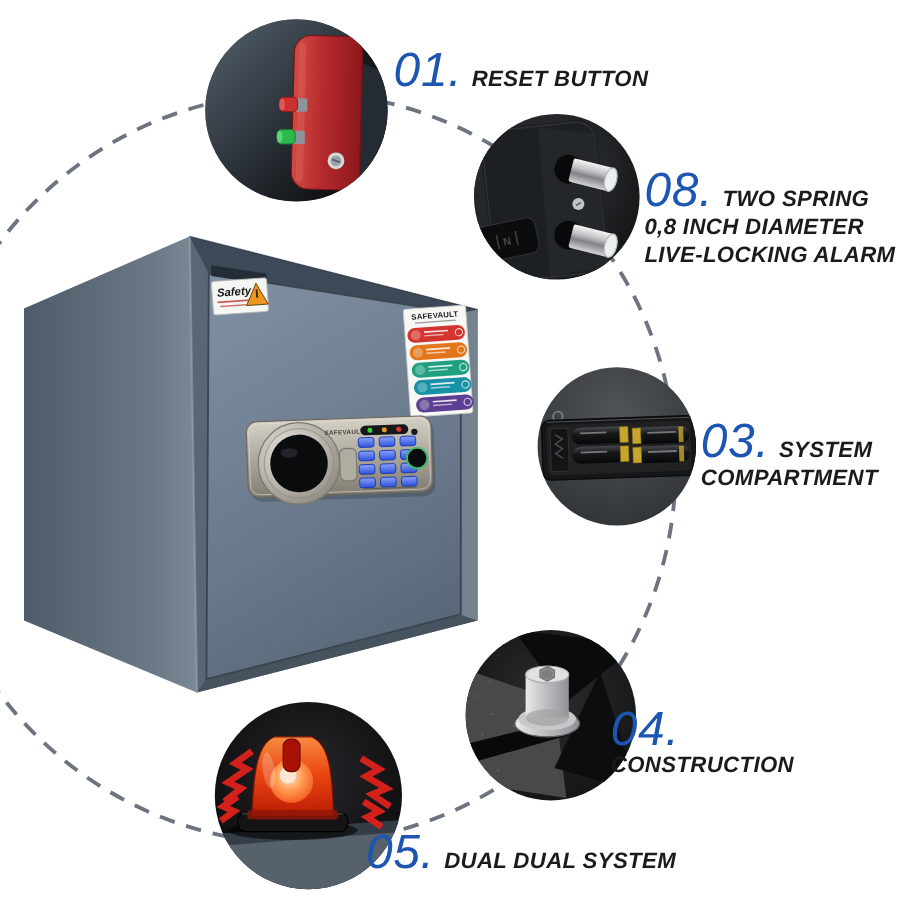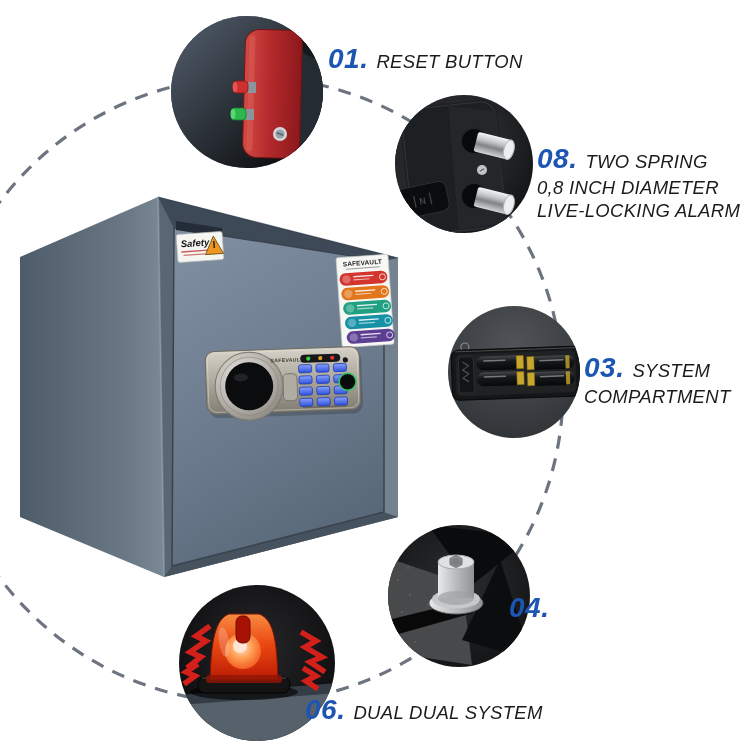--- a/index.html
+++ b/index.html
@@ -1,22 +1,22 @@
 <!DOCTYPE html>
 <html><head>
 <meta charset="utf-8">
 <style>
   html,body{margin:0;padding:0;background:#fff;}
   .canvas{position:relative;width:750px;height:750px;background:#ffffff;overflow:hidden;
           font-family:"Liberation Sans",sans-serif;}
   .canvas svg{position:absolute;left:0;top:0;}
   .cl{position:absolute;font-style:italic;color:#1b1b1d;z-index:5;}
   .cl .row{display:flex;align-items:baseline;}
-  .cl .num{font-size:28px;font-weight:700;color:#1d55b2;margin-right:8px;letter-spacing:.5px;line-height:34px;}
-  .cl .txt{font-size:18.5px;font-weight:400;letter-spacing:.3px;}
+  .cl .num{font-size:40px;font-weight:400;color:#1d55b2;margin-right:8px;letter-spacing:.5px;line-height:34px;}
+  .cl .txt{font-size:18.5px;font-weight:700;letter-spacing:.3px;}
   .cl .ln{line-height:23px;}
   .cl1{left:328px;top:42px;display:flex;align-items:baseline;}
   .cl2{left:537px;top:142px;}
   .cl3{left:584px;top:351px;}
   .cl4{left:509px;top:591px;text-align:right;}
   .cl5{left:305px;top:693px;display:flex;align-items:baseline;}
 </style>
 </head>
 <body>
 
@@ -398,19 +398,20 @@
       <span class="num">03.</span>
       <span class="txt">SYSTEM</span>
     </div>
     <div class="txt ln">COMPARTMENT</div>
   </div>
 
   <div class="cl cl4">
     <div class="row">
       <span class="num">04.</span>
     </div>
+    <div class="txt ln">CONSTRUCTION</div>
   </div>
 
   <div class="cl cl5">
-    <span class="num">06.</span>
+    <span class="num">05.</span>
     <span class="txt">DUAL DUAL SYSTEM</span>
   </div>
 </div>
 
 </body></html>

